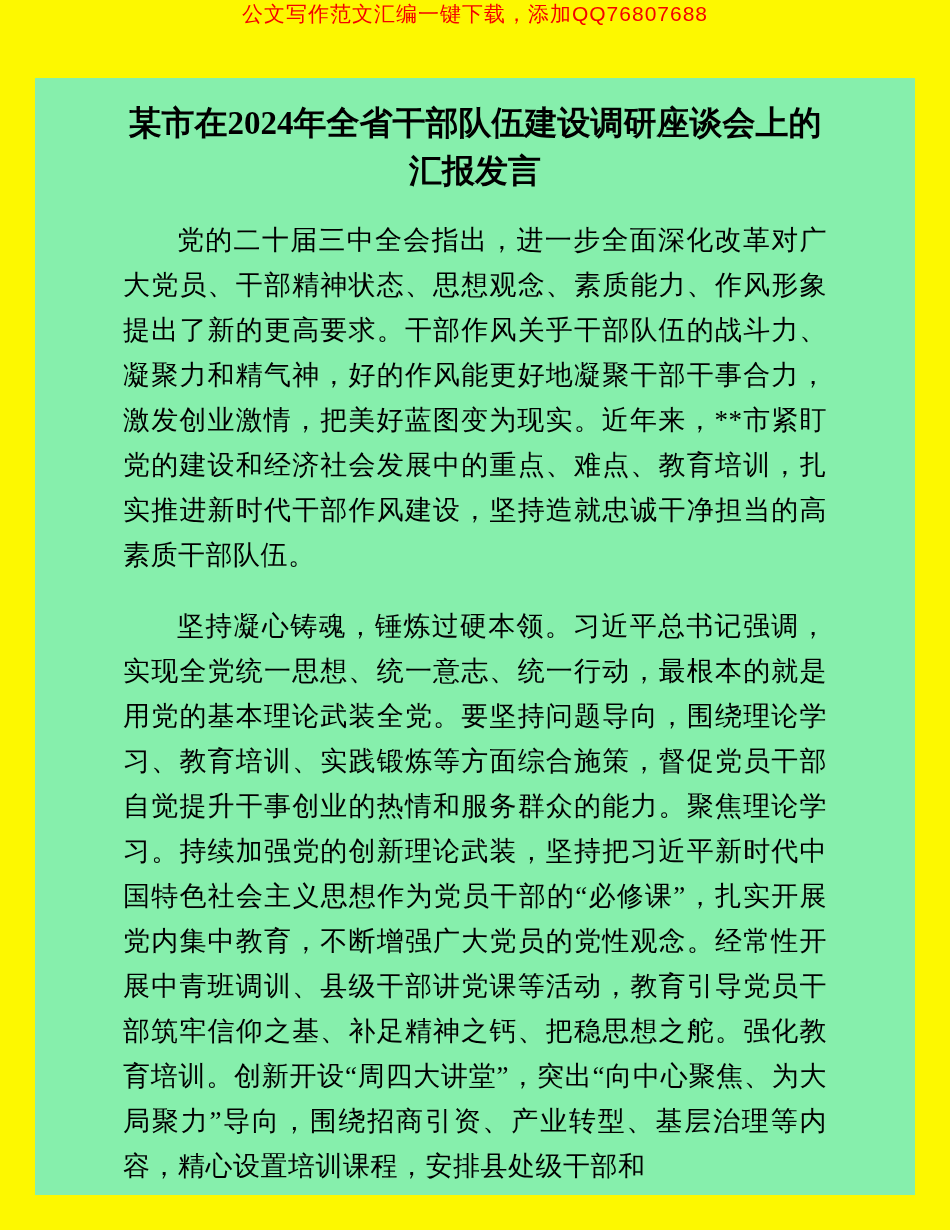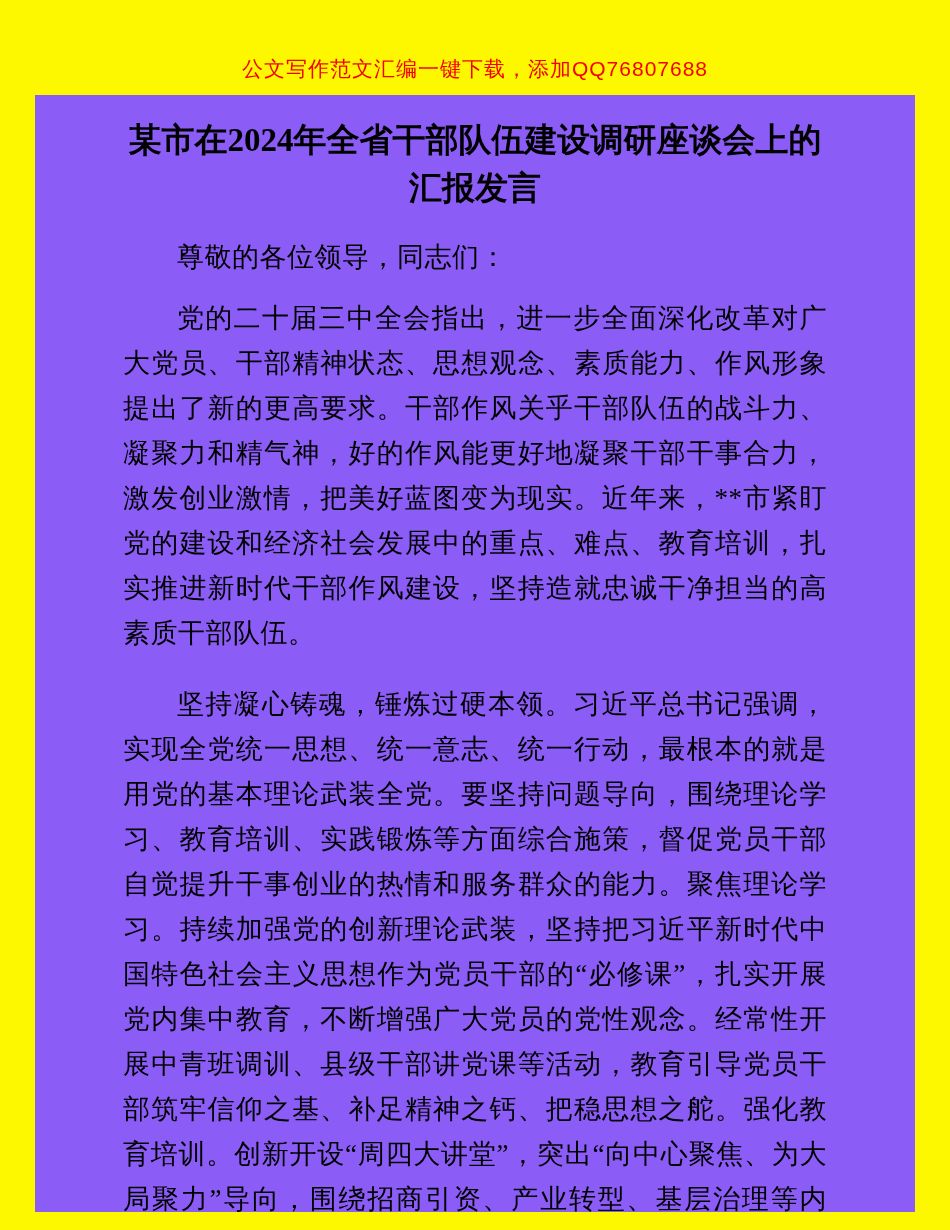--- a/index.html
+++ b/index.html
@@ -7,36 +7,35 @@
     padding: 0;
   }
   body {
     width: 950px;
     height: 1230px;
     background: #fdf800;
     overflow: hidden;
     font-family: "Liberation Serif", "DejaVu Serif", serif;
   }
   .notice-bar {
-    height: 95px;
+    height: 78px;
     display: flex;
-    align-items: flex-end;
     justify-content: center;
     box-sizing: border-box;
     padding-bottom: 12px;
   }
   .notice-text {
     color: #f40000;
     font-size: 21px;
     letter-spacing: 1px;
     font-family: "Liberation Sans", "DejaVu Sans", sans-serif;
   }
   .sheet {
     margin: 0 35px;
-    background: #8b5cf6;
+    background: #86efac;
     height: 1117px;
     box-sizing: border-box;
     padding: 14px 88px 0 88px;
     overflow: hidden;
   }
   .doc-title {
     font-size: 33px;
     line-height: 1.45;
     font-weight: bold;
     color: #000000;
@@ -63,18 +62,17 @@
 </head>
 <body>
 
 <div class="notice-bar">
   <span class="notice-text">公文写作范文汇编一键下载，添加QQ76807688</span>
 </div>
 
 <div class="sheet">
   <h1 class="doc-title">某市在2024年全省干部队伍建设调研座谈会上的汇报发言</h1>
 
-  <p class="doc-paragraph salutation">尊敬的各位领导，同志们：</p>
 
   <p class="doc-paragraph">党的二十届三中全会指出，进一步全面深化改革对广大党员、干部精神状态、思想观念、素质能力、作风形象提出了新的更高要求。干部作风关乎干部队伍的战斗力、凝聚力和精气神，好的作风能更好地凝聚干部干事合力，激发创业激情，把美好蓝图变为现实。近年来，**市紧盯党的建设和经济社会发展中的重点、难点、教育培训，扎实推进新时代干部作风建设，坚持造就忠诚干净担当的高素质干部队伍。</p>
 
   <p class="doc-paragraph spaced">坚持凝心铸魂，锤炼过硬本领。习近平总书记强调，实现全党统一思想、统一意志、统一行动，最根本的就是用党的基本理论武装全党。要坚持问题导向，围绕理论学习、教育培训、实践锻炼等方面综合施策，督促党员干部自觉提升干事创业的热情和服务群众的能力。聚焦理论学习。持续加强党的创新理论武装，坚持把习近平新时代中国特色社会主义思想作为党员干部的“必修课”，扎实开展党内集中教育，不断增强广大党员的党性观念。经常性开展中青班调训、县级干部讲党课等活动，教育引导党员干部筑牢信仰之基、补足精神之钙、把稳思想之舵。强化教育培训。创新开设“周四大讲堂”，突出“向中心聚焦、为大局聚力”导向，围绕招商引资、产业转型、基层治理等内容，精心设置培训课程，安排县处级干部和</p>
 </div>
 
 </body></html>

